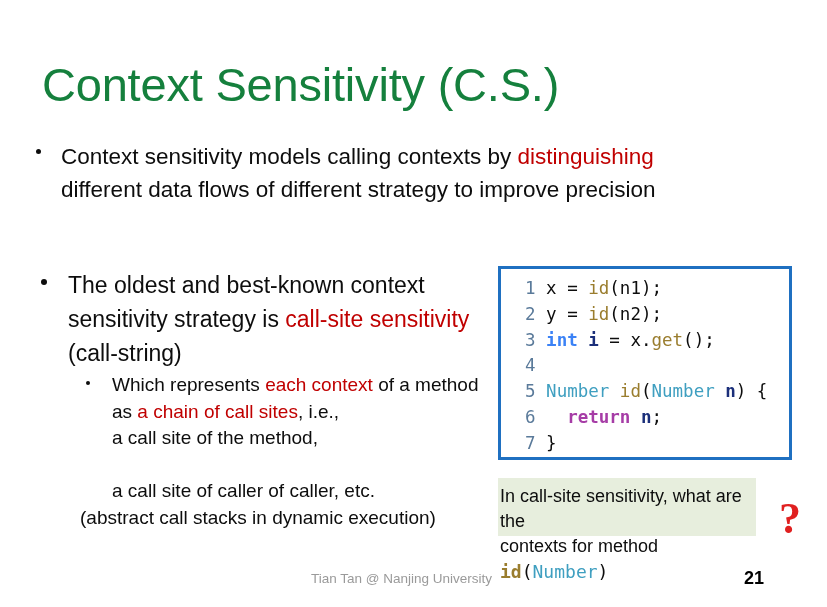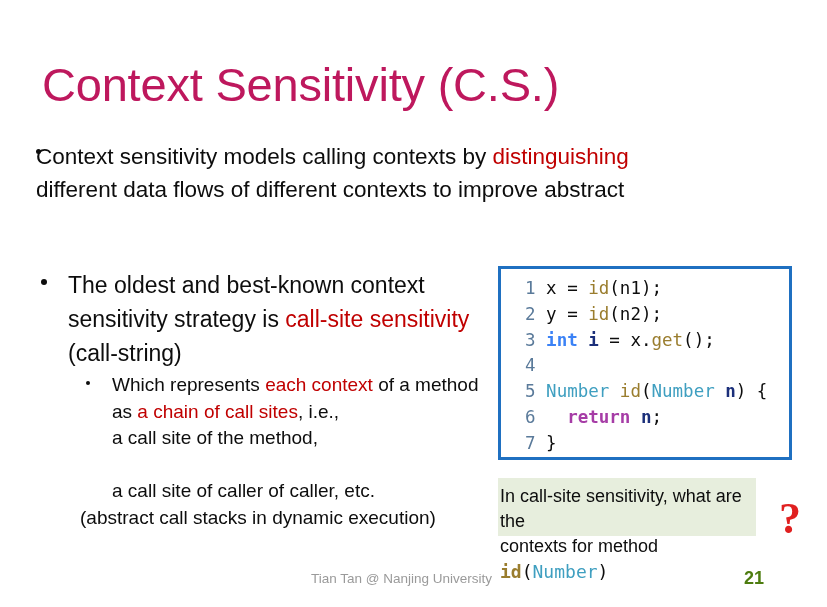--- a/index.html
+++ b/index.html
@@ -18,41 +18,42 @@
   }
 
   
   .slide-title {
     position: absolute;
     left: 42px;
     top: 26px;
     font-size: 47px;
     font-weight: 400;
     letter-spacing: -0.2px;
-    color: #be185d;
+    color: #15803d;
     white-space: nowrap;
   }
 
   
   .bullet1 {
     position: absolute;
     left: 36px;
     top: 140px;
     width: 760px;
   }
   .bullet1 .bdot {
     position: absolute;
     left: 0px;
     top: 9px;
     width: 5px;
     height: 5px;
     border-radius: 50%;
     background: #0d0d0d;
   }
   .bullet1 .btext {
+    margin-left: 25px;
     font-size: 22.5px;
     line-height: 33px;
     color: #0d0d0d;
   }
 
   
   .bullet2 {
     position: absolute;
     left: 36px;
     top: 268px;
@@ -178,35 +179,35 @@
     top: 571px;
     font-size: 13.5px;
     color: #9a9a9a;
   }
   .footer-page {
     position: absolute;
     left: 744px;
     top: 568px;
     font-size: 18px;
     font-weight: bold;
-    color: #4d7c0f;
+    color: #000000;
   }
 </style>
 </head>
 <body>
 
 <div class="slide">
 
   <h1 class="slide-title">Context Sensitivity (C.S.)</h1>
 
   <div class="bullet1">
     <span class="bdot"></span>
     <div class="btext">
       <span>Context sensitivity models calling contexts by </span><span class="red">distinguishing</span><br>
-      <span>different data flows of different contexts to improve abstract</span>
+      <span>different data flows of different strategy to improve precision</span>
     </div>
   </div>
 
   <div class="bullet2">
     <span class="bdot"></span>
     <div class="btext">
       <span>The oldest and best-known context sensitivity strategy is </span><span class="red">call-site sensitivity</span><span> (call-string)</span>
     </div>
   </div>
 

